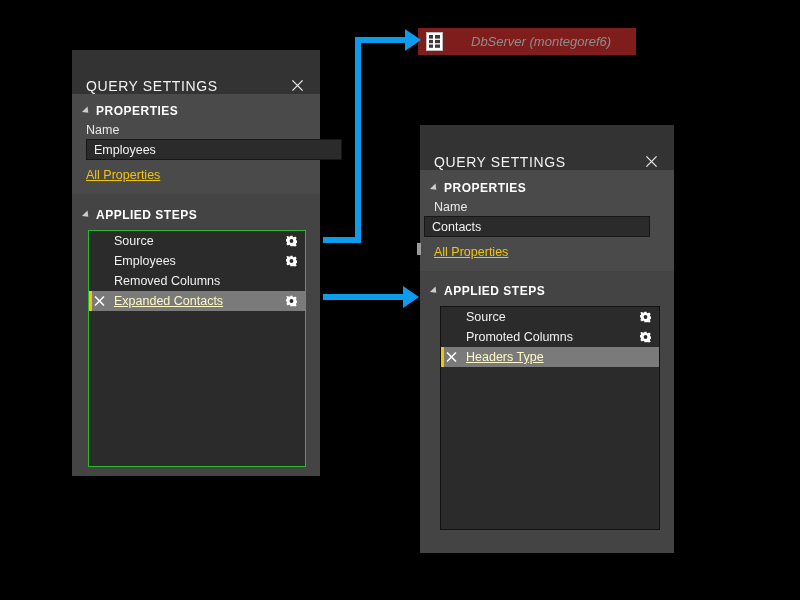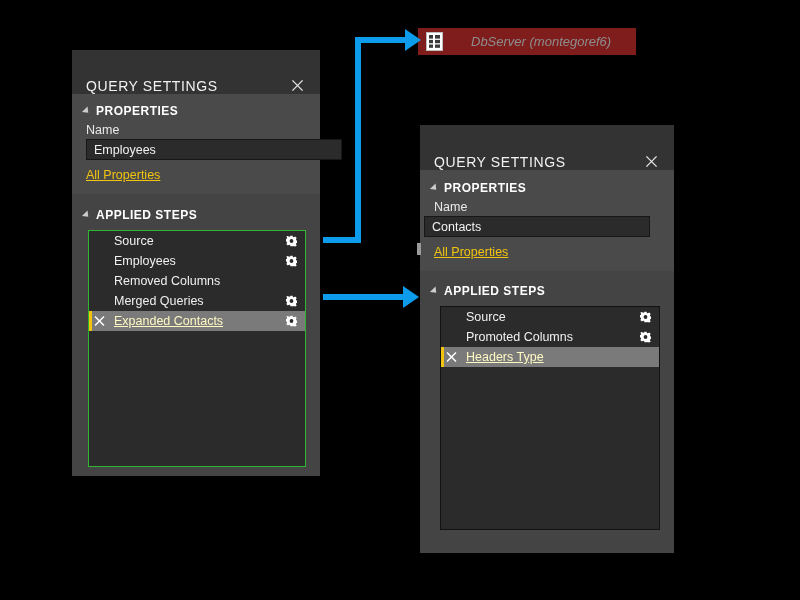--- a/index.html
+++ b/index.html
@@ -145,27 +145,20 @@
           <div class="step-row">
             <span class="s-label">Employees</span>
             <span class="gear"><svg viewBox="0 0 11 11" width="11" height="11">
                 <path fill="#ffffff" d="M4.4 0h2.2l.25 1.4 1.1.45 1.2-.8 1.55 1.55-.8 1.2.45 1.1 1.4.25v2.2l-1.4.25-.45 1.1.8 1.2-1.55 1.55-1.2-.8-1.1.45L6.6 11H4.4l-.25-1.4-1.1-.45-1.2.8L.3 8.4l.8-1.2-.45-1.1L-.75 5.85v-2.2l1.4-.25.45-1.1-.8-1.2L1.85.55l1.2.8 1.1-.45z"></path>
                 <circle cx="5.5" cy="5.5" r="1.9" fill="#2b2b2b"></circle>
               </svg></span>
           </div>
           <div class="step-row">
             <span class="s-label">Removed Columns</span>
           </div>
-          <div class="step-row">
-            <span class="s-label">Merged Queries</span>
-            <span class="gear"><svg viewBox="0 0 11 11" width="11" height="11">
-                <path fill="#ffffff" d="M4.4 0h2.2l.25 1.4 1.1.45 1.2-.8 1.55 1.55-.8 1.2.45 1.1 1.4.25v2.2l-1.4.25-.45 1.1.8 1.2-1.55 1.55-1.2-.8-1.1.45L6.6 11H4.4l-.25-1.4-1.1-.45-1.2.8L.3 8.4l.8-1.2-.45-1.1L-.75 5.85v-2.2l1.4-.25.45-1.1-.8-1.2L1.85.55l1.2.8 1.1-.45z"></path>
-                <circle cx="5.5" cy="5.5" r="1.9" fill="#2b2b2b"></circle>
-              </svg></span>
-          </div>
           <div class="step-row selected">
             <span class="accent-bar"></span>
             <span class="x-ico"><svg viewBox="0 0 11 11" width="11" height="11">
                 <line x1="1" y1="1" x2="10" y2="10" stroke="#ffffff" stroke-width="1.5"></line>
                 <line x1="10" y1="1" x2="1" y2="10" stroke="#ffffff" stroke-width="1.5"></line>
               </svg></span>
             <span class="s-label">Expanded Contacts</span>
             <span class="gear"><svg viewBox="0 0 11 11" width="11" height="11">
                 <path fill="#ffffff" d="M4.4 0h2.2l.25 1.4 1.1.45 1.2-.8 1.55 1.55-.8 1.2.45 1.1 1.4.25v2.2l-1.4.25-.45 1.1.8 1.2-1.55 1.55-1.2-.8-1.1.45L6.6 11H4.4l-.25-1.4-1.1-.45-1.2.8L.3 8.4l.8-1.2-.45-1.1L-.75 5.85v-2.2l1.4-.25.45-1.1-.8-1.2L1.85.55l1.2.8 1.1-.45z"></path>
                 <circle cx="5.5" cy="5.5" r="1.9" fill="#2b2b2b"></circle>

